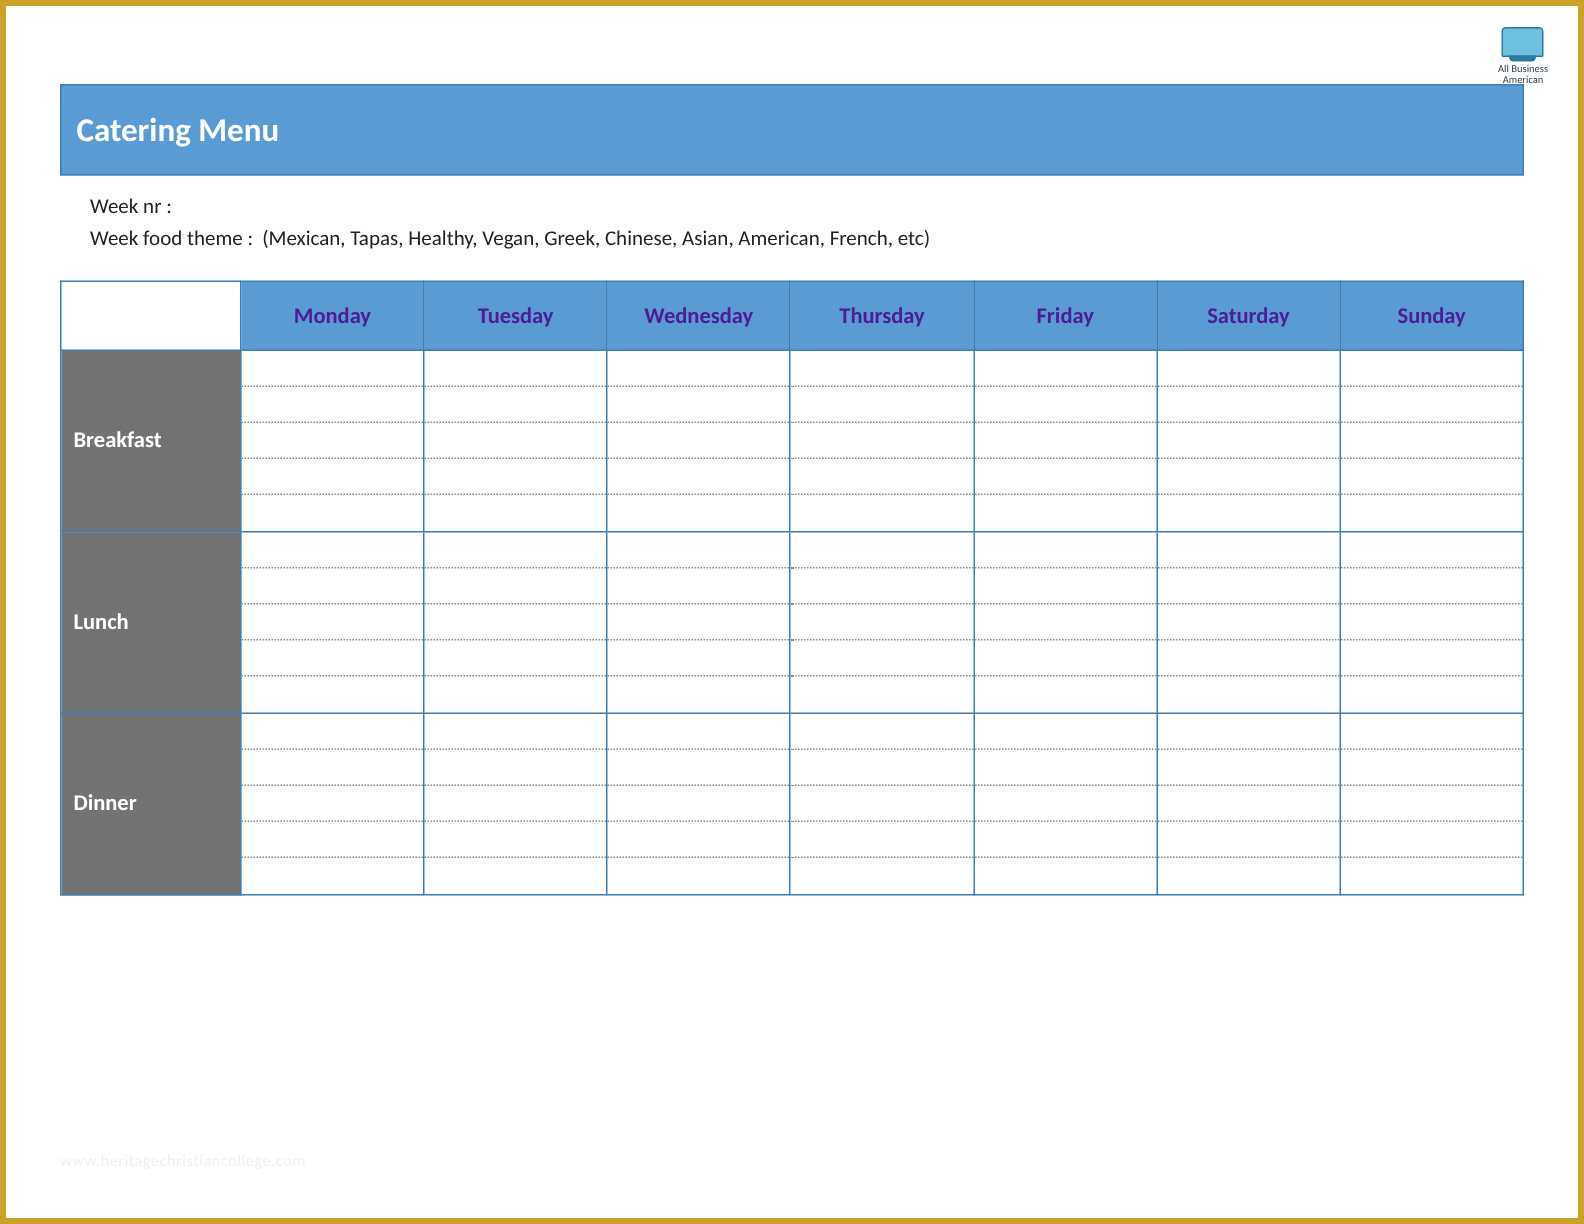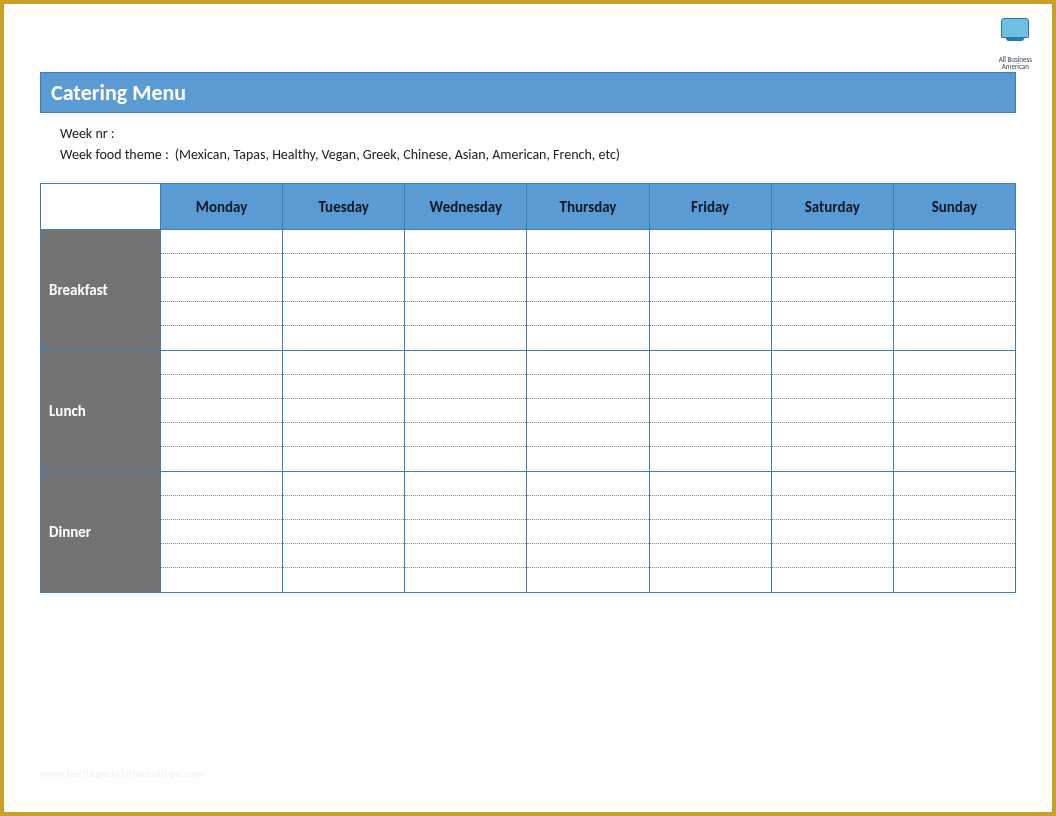--- a/index.html
+++ b/index.html
@@ -19,21 +19,21 @@
   .page {
     padding: 20px 36px 20px 36px;
   }
   .watermark {
     position: absolute;
     top: 14px;
     right: 20px;
     display: flex;
     flex-direction: column;
     align-items: center;
-    gap: 18px;
+    gap: 4px;
   }
   .watermark-icon {
     width: 28px;
     height: 20px;
     background: #6fc0e0;
     border: 1px solid #2a7aa0;
     border-radius: 3px 3px 1px 1px;
     position: relative;
   }
   .watermark-icon::after {
@@ -46,22 +46,22 @@
   }
   .watermark-text {
     font-size: 7px;
     color: #345;
     text-align: center;
     line-height: 1;
   }
   .title-bar {
     background: #5a9bd4;
     border: 1px solid #3d7fb5;
-    padding: 6px 10px;
-    margin-top: 48px;
+    padding: 16px 10px;
+    margin-top: 32px;
   }
   .title-bar span {
     color: #fff;
     font-size: 22px;
     font-weight: bold;
   }
   .meta {
     margin-top: 10px;
     font-size: 14px;
     color: #222;
@@ -76,21 +76,21 @@
     border-collapse: collapse;
     width: 100%;
     table-layout: fixed;
   }
   table.menu th, table.menu td {
     border: 1px solid #3d7fb5;
     padding: 0;
   }
   table.menu thead th {
     background: #5a9bd4;
-    color: #0f172a;
+    color: #4c1d95;
     font-weight: bold;
     font-size: 15px;
     height: 46px;
     text-align: center;
   }
   table.menu thead th.corner {
     background: #fff;
   }
   table.menu td.rowhead {
     background: #737373;

